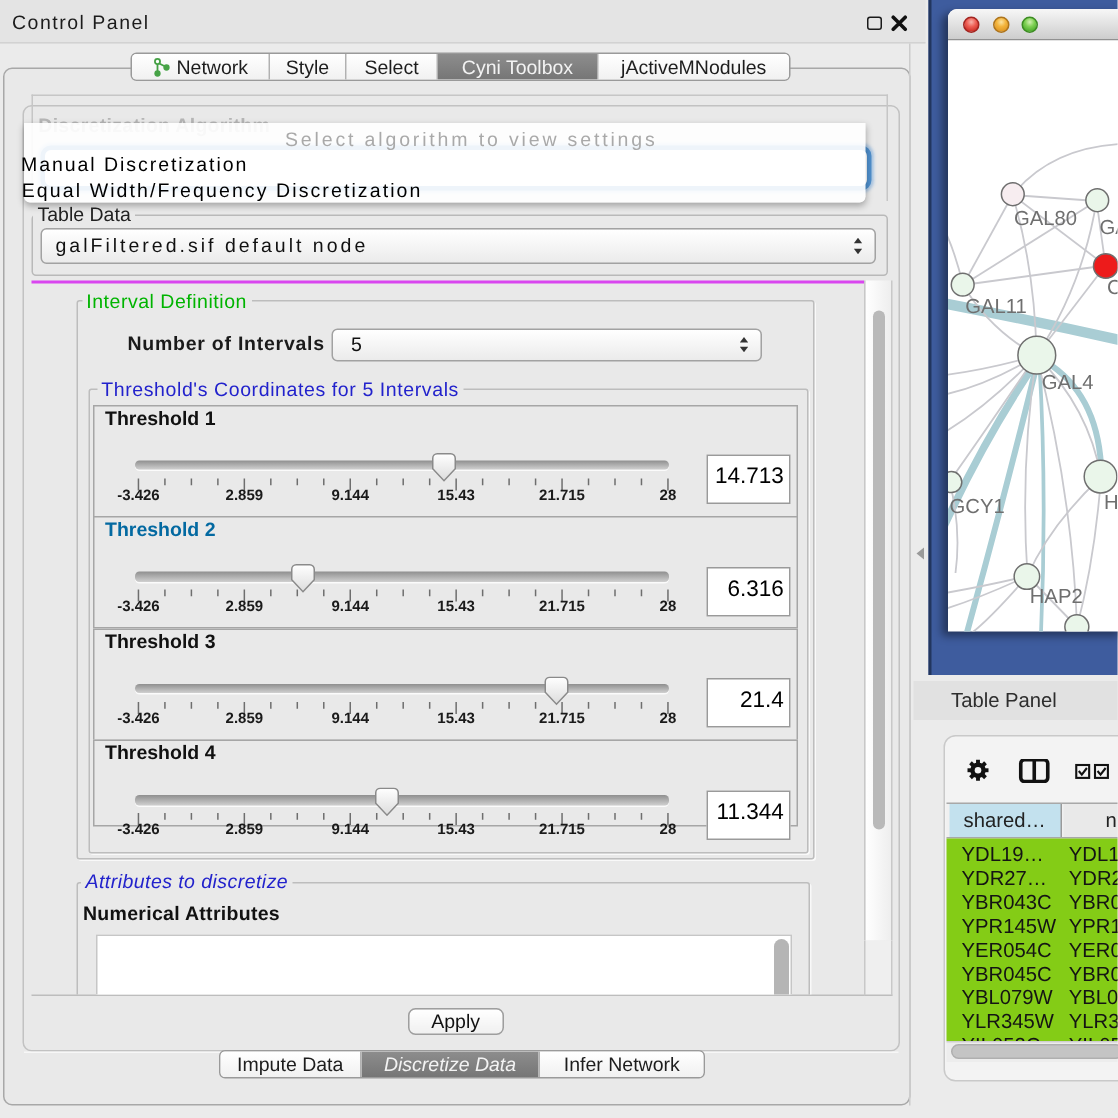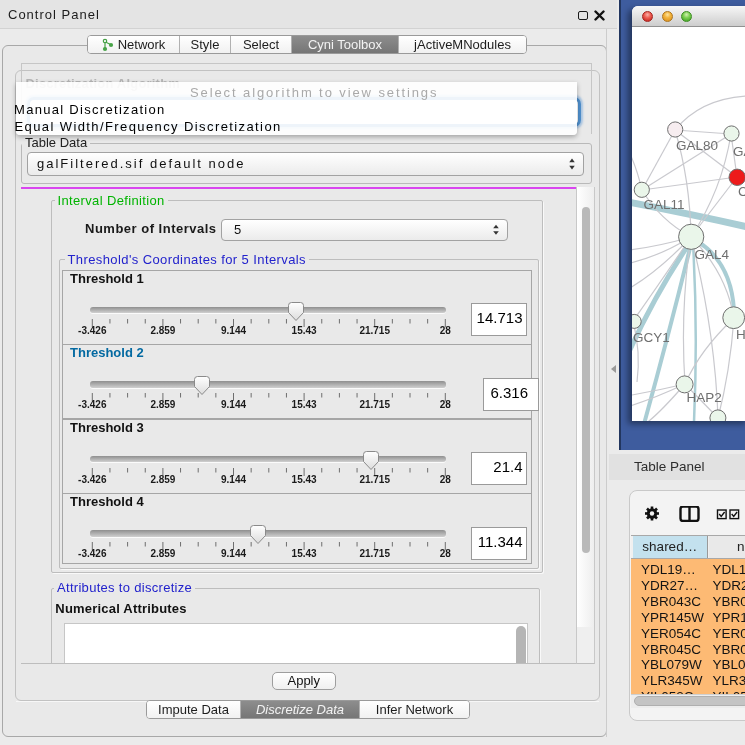--- a/index.html
+++ b/index.html
@@ -100,21 +100,21 @@
 <rect x="73.5" y="4" width="8.6" height="8.6"></rect>
 <path d="M75.2,8 l2,2.4 l3.4,-4.4"></path>
 <rect x="86" y="4" width="8.6" height="8.6"></rect>
 <path d="M87.7,8 l2,2.4 l3.4,-4.4"></path>
 </g>
 </svg>
 <div class="abs" style="left:631px;top:535px;width:114px;height:24px;border-top:1px solid #a8a8a8;border-bottom:1px solid #a8a8a8;background:#f0f0f0;">
     <div style="position:absolute;left:1.5px;top:0;width:75.5px;height:22px;background:#c3e1ee;border-right:1px solid #9a9a9a;font-size:13.5px;color:#222;text-align:center;line-height:22px;">shared…</div>
     <div style="position:absolute;left:78px;top:0;width:36px;height:22px;background:#e9e9e9;font-size:13.5px;color:#222;padding-left:28px;line-height:22px;">n</div>
   </div>
-<div class="abs" style="left:631px;top:559px;width:114px;height:134.5px;background:#fdba74;overflow:hidden;">
+<div class="abs" style="left:631px;top:559px;width:114px;height:134.5px;background:#84cc16;overflow:hidden;">
     <div class="row1" style="left:10px;top:3.0px;">YDL19…</div>
     <div class="row1" style="left:81.5px;top:3.0px;">YDL194W</div>
     <div class="row1" style="left:10px;top:18.9px;">YDR27…</div>
     <div class="row1" style="left:81.5px;top:18.9px;">YDR277C</div>
     <div class="row1" style="left:10px;top:34.8px;">YBR043C</div>
     <div class="row1" style="left:81.5px;top:34.8px;">YBR043C</div>
     <div class="row1" style="left:10px;top:50.7px;">YPR145W</div>
     <div class="row1" style="left:81.5px;top:50.7px;">YPR145W</div>
     <div class="row1" style="left:10px;top:66.6px;">YER054C</div>
     <div class="row1" style="left:81.5px;top:66.6px;">YER054C</div>
@@ -250,21 +250,21 @@
       <div class="tickl" style="left:382.3px;top:54px;">28</div>
       <svg class="abs" style="left:129.7px;top:31px" width="18" height="21" viewBox="-9 0 18 21">
         <path d="M-7.5,3.5 a3 3 0 0 1 3,-3 h9 a3 3 0 0 1 3,3 v7 l-7.5,8 l-7.5,-8 z" fill="url(#tg)" stroke="#8a8a8a" stroke-width="1"></path>
         <defs>
           <linearGradient id="tg" x1="0" y1="0" x2="0" y2="1">
             <stop offset="0" stop-color="#ffffff"></stop>
             <stop offset="1" stop-color="#dcdcdc"></stop>
           </linearGradient>
         </defs>
       </svg>
-      <div class="vbox" style="left:420px;top:32.5px;text-align:center;">6.316</div>
+      <div class="vbox" style="left:408px;top:32.5px;">6.316</div>
     </div>
 <div class="thpanel" style="left:41.5px;top:229.6px;width:470px;height:75.5px;">
       <div class="abs" style="left:7px;top:0px;font-size:13px;font-weight:bold;color:#111;">Threshold 3</div>
       <div class="abs" style="left:27px;top:36px;width:356px;height:6.5px;border-radius:3px;background:linear-gradient(#8f8f8f,#d0d0d0);box-shadow:0 1px 0 rgba(255,255,255,0.8);"></div>
       <svg class="abs" style="left:0;top:47px" width="400" height="12" viewBox="0 0 400 12">
         <line x1="29.30" y1="1" x2="29.30" y2="9" stroke="#6e6e6e" stroke-width="1"></line>
         <line x1="46.95" y1="1" x2="46.95" y2="5.5" stroke="#6e6e6e" stroke-width="1"></line>
         <line x1="64.60" y1="1" x2="64.60" y2="5.5" stroke="#6e6e6e" stroke-width="1"></line>
         <line x1="82.25" y1="1" x2="82.25" y2="5.5" stroke="#6e6e6e" stroke-width="1"></line>
         <line x1="99.90" y1="1" x2="99.90" y2="9" stroke="#6e6e6e" stroke-width="1"></line>
@@ -295,21 +295,21 @@
         <path d="M-7.5,3.5 a3 3 0 0 1 3,-3 h9 a3 3 0 0 1 3,3 v7 l-7.5,8 l-7.5,-8 z" fill="url(#tg)" stroke="#8a8a8a" stroke-width="1"></path>
         <defs>
           <linearGradient id="tg" x1="0" y1="0" x2="0" y2="1">
             <stop offset="0" stop-color="#ffffff"></stop>
             <stop offset="1" stop-color="#dcdcdc"></stop>
           </linearGradient>
         </defs>
       </svg>
       <div class="vbox" style="left:408px;top:32.5px;">21.4</div>
     </div>
-<div class="thpanel" style="left:41.5px;top:304px;width:470px;height:71px;">
+<div class="thpanel" style="left:41.5px;top:304px;width:470px;height:58px;">
       <div class="abs" style="left:7px;top:0px;font-size:13px;font-weight:bold;color:#111;">Threshold 4</div>
       <div class="abs" style="left:27px;top:36px;width:356px;height:6.5px;border-radius:3px;background:linear-gradient(#8f8f8f,#d0d0d0);box-shadow:0 1px 0 rgba(255,255,255,0.8);"></div>
       <svg class="abs" style="left:0;top:47px" width="400" height="12" viewBox="0 0 400 12">
         <line x1="29.30" y1="1" x2="29.30" y2="9" stroke="#6e6e6e" stroke-width="1"></line>
         <line x1="46.95" y1="1" x2="46.95" y2="5.5" stroke="#6e6e6e" stroke-width="1"></line>
         <line x1="64.60" y1="1" x2="64.60" y2="5.5" stroke="#6e6e6e" stroke-width="1"></line>
         <line x1="82.25" y1="1" x2="82.25" y2="5.5" stroke="#6e6e6e" stroke-width="1"></line>
         <line x1="99.90" y1="1" x2="99.90" y2="9" stroke="#6e6e6e" stroke-width="1"></line>
         <line x1="117.55" y1="1" x2="117.55" y2="5.5" stroke="#6e6e6e" stroke-width="1"></line>
         <line x1="135.20" y1="1" x2="135.20" y2="5.5" stroke="#6e6e6e" stroke-width="1"></line>
@@ -339,21 +339,21 @@
         <defs>
           <linearGradient id="tg" x1="0" y1="0" x2="0" y2="1">
             <stop offset="0" stop-color="#ffffff"></stop>
             <stop offset="1" stop-color="#dcdcdc"></stop>
           </linearGradient>
         </defs>
       </svg>
       <div class="vbox" style="left:408px;top:32.5px;">11.344</div>
     </div>
 <div class="gbox" style="left:30.5px;top:399px;width:489px;height:95px;"></div>
-<div class="gtitle" style="left:33.5px;top:391.5px;color:#2222cc;letter-spacing:0.3px;">Attributes to discretize</div>
+<div class="gtitle" style="left:33.5px;top:391.5px;color:#2222cc;letter-spacing:0.3px;font-style:italic;">Attributes to discretize</div>
 <div class="abs" style="left:34.8px;top:411.5px;font-size:13px;font-weight:bold;color:#111;letter-spacing:0.2px;">Numerical Attributes</div>
 <div class="abs" style="left:43.5px;top:433.5px;width:464px;height:70px;background:#fff;border:1px solid #c6c6c6;">
       <div style="position:absolute;right:1.5px;top:2px;width:10px;height:62px;border-radius:5px;background:#b5b5b5;"></div>
     </div>
 </div>
 <div class="abs" style="left:576px;top:187px;width:19px;height:440px;background:linear-gradient(to right,#ffffff,#eeeeee);border-left:1px solid #c8c8c8;border-right:1px solid #c8c8c8;"></div>
 <div class="abs" style="left:576px;top:627px;width:19px;height:37px;background:#efefef;border-left:1px solid #c8c8c8;border-right:1px solid #c8c8c8;border-bottom:1px solid #bdbdbd;"></div>
 <div class="abs" style="left:581.5px;top:207px;width:8.5px;height:346px;border-radius:4.2px;background:#b9b9b9;"></div>
 <div class="abs" style="left:271.5px;top:672px;width:64.5px;height:18px;border:1px solid #9e9e9e;border-radius:5px;background:linear-gradient(#ffffff,#f0f0f0);font-size:13px;color:#111;text-align:center;line-height:16px;">Apply</div>
 <div class="abs" style="left:16px;top:701px;width:583px;height:1px;background:#f7f7f7;"></div>

